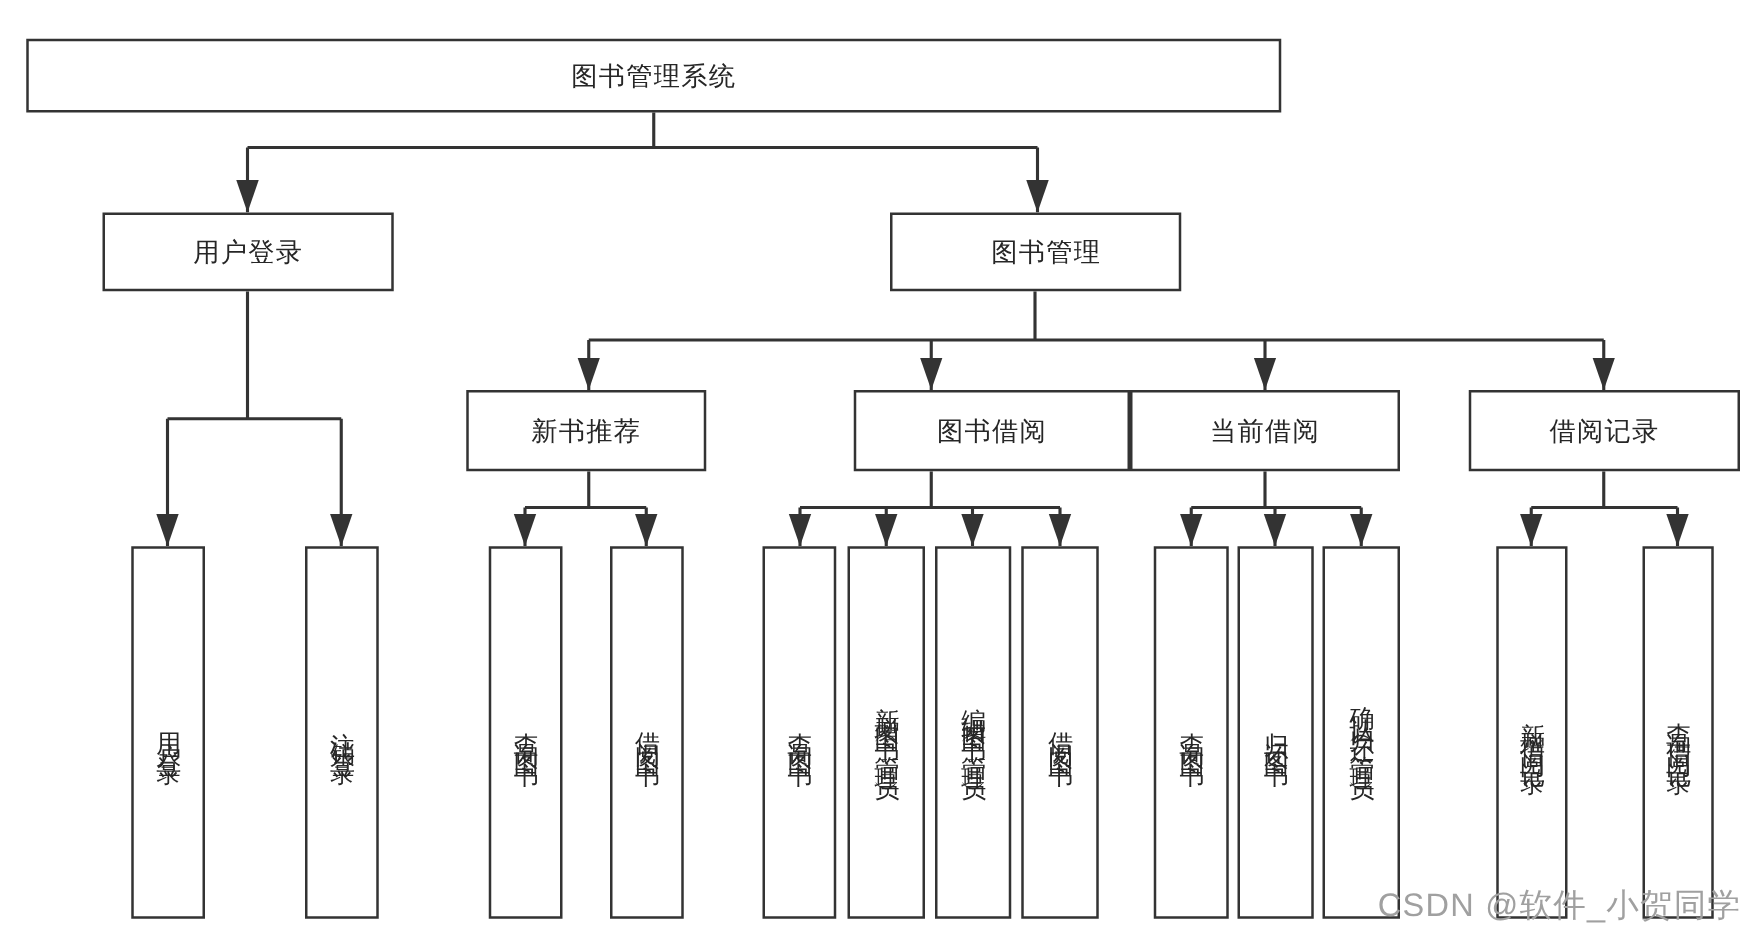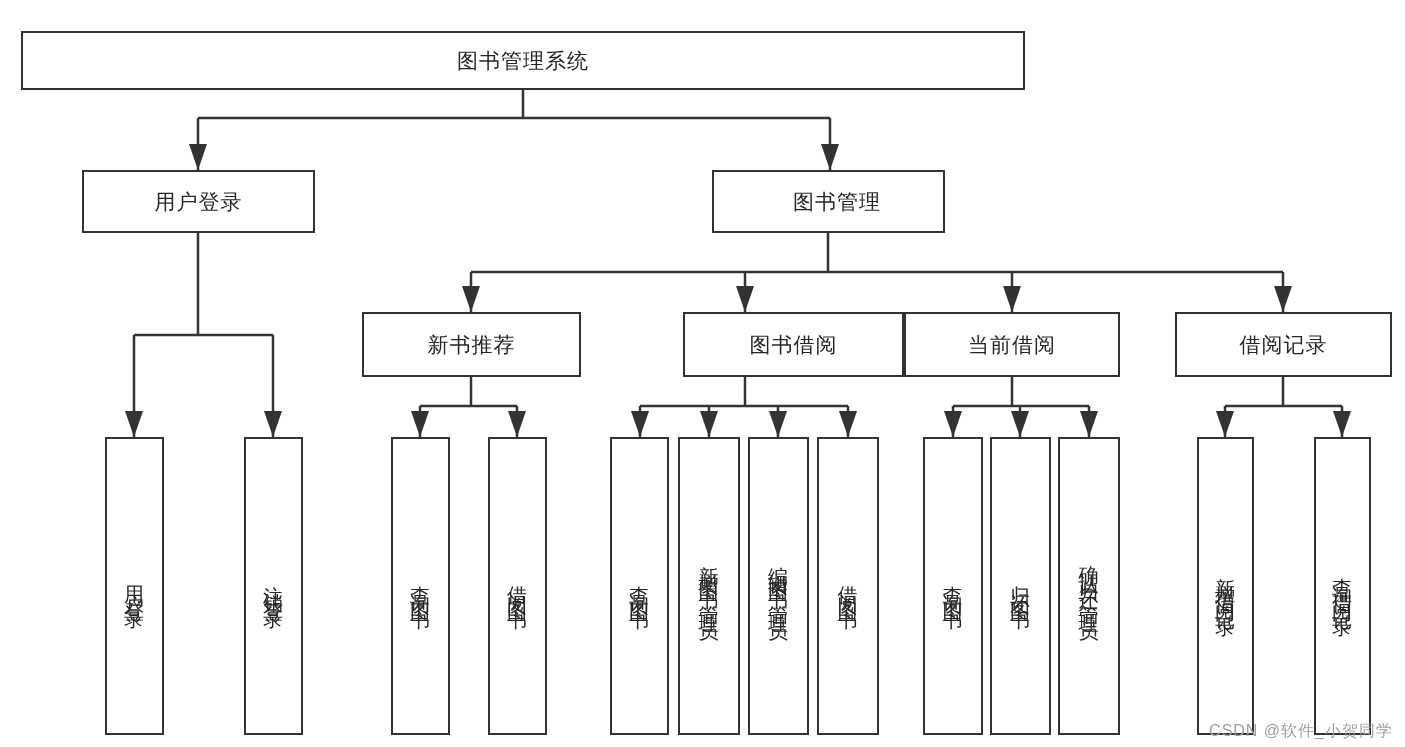--- a/index.html
+++ b/index.html
@@ -22,40 +22,40 @@
     letter-spacing:1px;
     white-space:nowrap;
   }
   
   .root{left:21px;top:31px;width:1004px;height:59px;}
   
   .l2a{left:82px;top:170px;width:233px;height:63px;}
   .l2b{left:712px;top:170px;width:233px;height:63px;padding-left:17px;}
   
   .l3{top:312px;height:65px;}
-  .l3a{left:362px;width:219px;}
+  .l3a{left:373px;width:192px;}
   .l3b{left:635px;width:221px;margin-left:48px;}
   .l3c{left:904px;width:216px;}
   .l3d{left:1175px;width:217px;}
   
   .leaf{
     top:437px;height:298px;
     font-size:20px;
   }
   .leaf span{
     writing-mode:vertical-rl;
     text-orientation:mixed;
     letter-spacing:8px;
     line-height:1;
   }
   .watermark{
     position:absolute;
     right:12px;bottom:5px;
     color:#a0a0a0;
-    font-size:16px;
+    font-size:26px;
     letter-spacing:1px;
     white-space:nowrap;
   }
 </style>
 </head>
 <body>
 
 <div class="canvas">
 
   <svg class="connectors" viewBox="0 0 1405 747" xmlns="http://www.w3.org/2000/svg">

